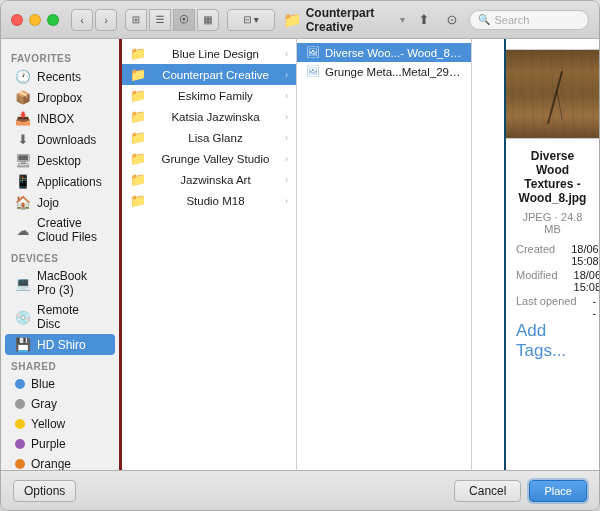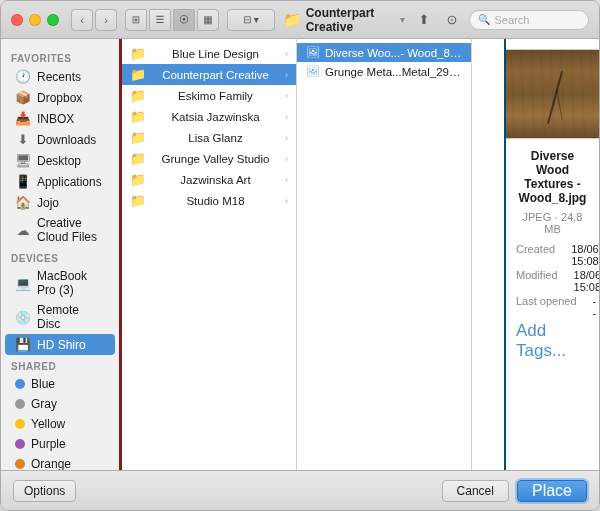--- a/index.html
+++ b/index.html
@@ -415,21 +415,21 @@
       cursor: pointer;
       color: #222;
     }
 
     .place-btn {
       height: 22px;
       padding: 0 14px;
       background: linear-gradient(to bottom, #5ca4ef, #3b88d6);
       border: 1px solid #2070c0;
       border-radius: 4px;
-      font-size: 16px;
+      font-size: 11px;
       cursor: pointer;
       color: #fff;
       font-weight: 500;
       box-shadow: 0 0 0 2px rgba(74, 144, 217, 0.4);
     }
 
     
     ::-webkit-scrollbar { width: 6px; }
     ::-webkit-scrollbar-track { background: transparent; }
     ::-webkit-scrollbar-thumb { background: rgba(0,0,0,0.2); border-radius: 3px; }

